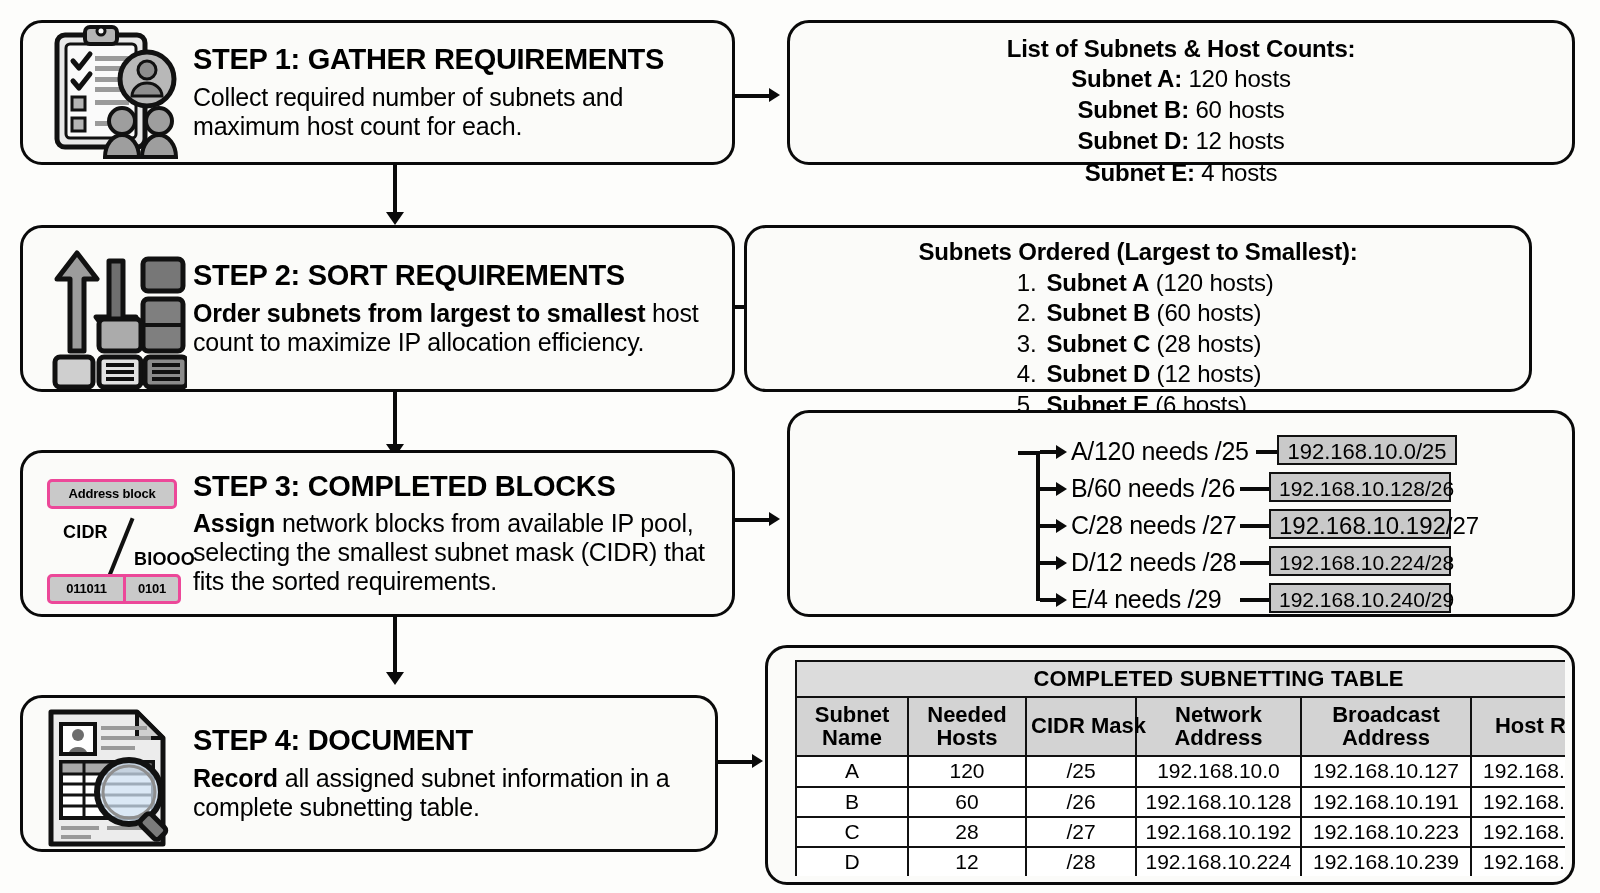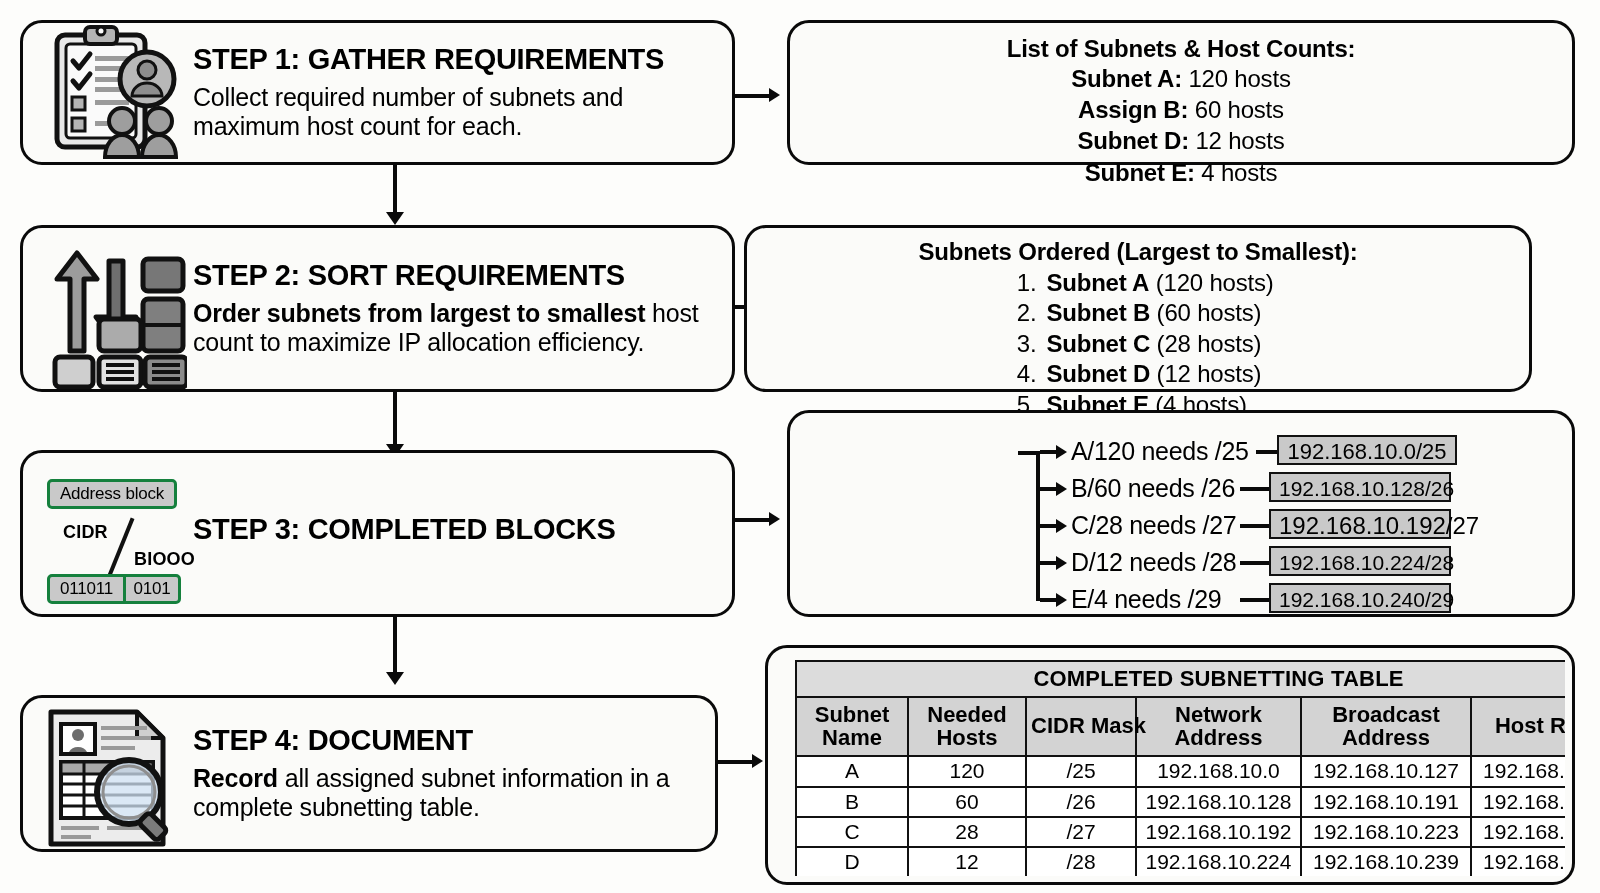--- a/index.html
+++ b/index.html
@@ -97,22 +97,22 @@
   table.subnet .tbl-title{
     background:#dcdcdc;font-weight:bold;font-size:22px;letter-spacing:.2px;padding:5px 4px;
   }
   table.subnet thead tr.cols th{
     background:#d3d3d3;font-weight:bold;font-size:22px;padding:5px 4px;line-height:1.08;
   }
 
   
   .ic3{position:relative;width:100%;height:100%;}
   .ic3 .blk{
-    position:absolute;background:#c9c9c9;border:3px solid #15803d;border-radius:5px;
-    font-weight:normal;font-size:17px;display:flex;align-items:center;justify-content:center;
+    position:absolute;background:#c9c9c9;border:3px solid #ec4899;border-radius:5px;
+    font-weight:bold;font-size:13px;display:flex;align-items:center;justify-content:center;
     box-sizing:border-box;letter-spacing:-.2px;
   }
   .ic3 .lbl{position:absolute;font-weight:bold;font-size:18px;letter-spacing:.2px;}
   .ic3 .slash{
     position:absolute;width:4px;height:62px;background:#111;
     transform:rotate(22deg);transform-origin:center;
   }
 
   
   .vline{position:absolute;width:4px;background:#0a0a0a;}
@@ -211,20 +211,21 @@
         <div class="blk" style="left:10px;top:15px;width:130px;height:30px;">Address block</div>
         <div class="lbl" style="left:26px;top:58px;">CIDR</div>
         <div class="slash" style="left:82px;top:52px;"></div>
         <div class="lbl" style="left:97px;top:85px;">BIOOO</div>
         <div class="blk" style="left:10px;top:110px;width:78px;height:30px;border-right-width:2px;border-radius:5px 0 0 5px;">011011</div>
         <div class="blk" style="left:86px;top:110px;width:58px;height:30px;border-radius:0 5px 5px 0;">0101</div>
       </div>
     </div>
     <div class="step-text">
       <div class="step-title">STEP 3: COMPLETED BLOCKS</div>
+      <div class="step-desc"><b>Assign</b><span> network blocks from available IP pool, selecting the smallest subnet mask (CIDR) that fits the sorted requirements.</span></div>
     </div>
   </div>
 
   <div class="card step-card" style="left:20px;top:695px;width:698px;height:157px;">
     <div class="step-icon">
       <svg class="svgbox" width="150" height="145" viewBox="0 0 150 145">
         <path d="M14 8 H100 L126 34 V140 H14 Z" fill="#ececec" stroke="#111" stroke-width="5" stroke-linejoin="round"></path>
         <path d="M100 8 V34 H126 Z" fill="#cfcfcf" stroke="#111" stroke-width="4" stroke-linejoin="round"></path>
         <rect x="24" y="20" width="34" height="30" fill="#fff" stroke="#111" stroke-width="4"></rect>
         <circle cx="41" cy="31" r="6" fill="#6d6d6d"></circle>
@@ -250,37 +251,37 @@
       <div class="step-title">STEP 4: DOCUMENT</div>
       <div class="step-desc"><b>Record</b><span> all assigned subnet information in a complete subnetting table.</span></div>
     </div>
   </div>
 
   <div class="card" style="left:787px;top:20px;width:788px;height:145px;">
     <div class="panel-inner">
       <div class="panel-head">List of Subnets &amp; Host Counts:</div>
       <div class="list-lines" id="p1list">
           <div><b>Subnet A:</b><span> 120 hosts</span></div>
-          <div><b>Assign B:</b><span> 60 hosts</span></div>
+          <div><b>Subnet B:</b><span> 60 hosts</span></div>
           <div><b>Subnet D:</b><span> 12 hosts</span></div>
           <div><b>Subnet E:</b><span> 4 hosts</span></div>
         </div>
     </div>
   </div>
 
   <div class="card" style="left:744px;top:225px;width:788px;height:167px;">
     <div class="panel-inner" style="padding-top:10px;">
       <div class="panel-head">Subnets Ordered (Largest to Smallest):</div>
       <div class="ol-wrap">
         <ul class="ol-list" id="p2list">
             <li><span class="ol-num">1.</span><b>Subnet A</b><span> (120 hosts)</span></li>
             <li><span class="ol-num">2.</span><b>Subnet B</b><span> (60 hosts)</span></li>
             <li><span class="ol-num">3.</span><b>Subnet C</b><span> (28 hosts)</span></li>
             <li><span class="ol-num">4.</span><b>Subnet D</b><span> (12 hosts)</span></li>
-            <li><span class="ol-num">5.</span><b>Subnet E</b><span> (4 hosts)</span></li>
+            <li><span class="ol-num">5.</span><b>Subnet E</b><span> (6 hosts)</span></li>
           </ul>
       </div>
     </div>
   </div>
 
   <div class="card" style="left:787px;top:410px;width:788px;height:207px;">
     <div class="alloc" id="alloc">
 
       <div class="ln" style="left:228px;top:38px;width:22px;height:4px;"></div>
       <div class="ln" style="left:246px;top:38px;width:4px;height:150px;"></div>

